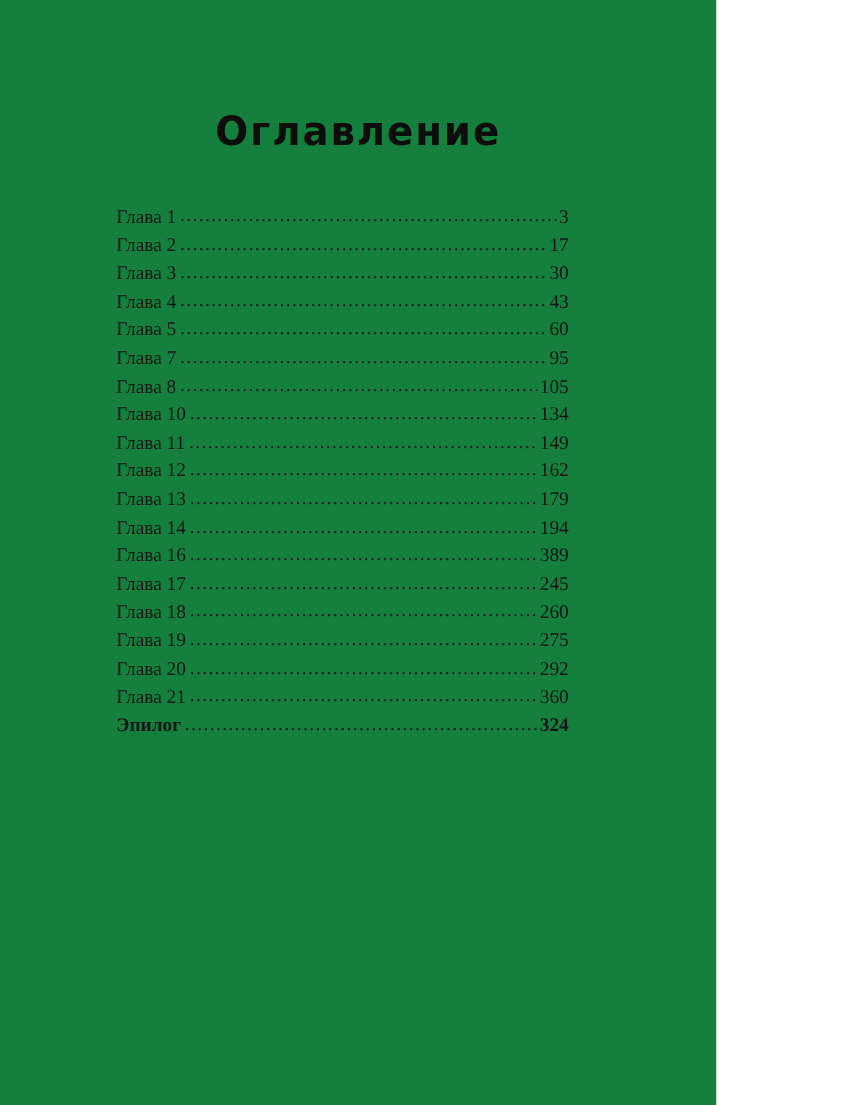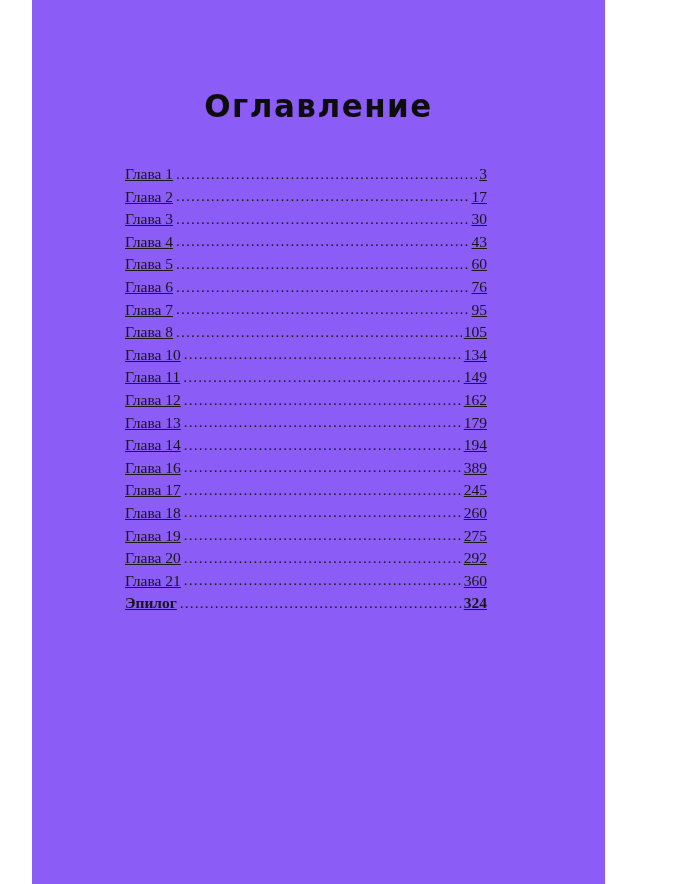--- a/index.html
+++ b/index.html
@@ -12,23 +12,22 @@
     height: 884px;
     font-family: "Liberation Serif", serif;
     color: #1a1a1a;
     position: relative;
     overflow: hidden;
   }
   .page {
     width: 573px;
     height: 884px;
     box-sizing: border-box;
-    background: #8b5cf6;
+    background: #15803d;
     position: relative;
-    margin-left: 32px;
   }
   .toc-title {
     text-align: center;
     font-family: "DejaVu Sans", sans-serif;
     font-weight: bold;
     font-size: 31px;
     letter-spacing: 1.5px;
     color: #0d0d0d;
     margin: 0;
     padding-top: 86px;
@@ -36,21 +35,20 @@
     transform: scaleY(1.04);
   }
   .toc-list {
     margin: 0;
     padding: 0;
     list-style: none;
     position: absolute;
     left: 93px;
     right: 118px;
     top: 163px;
-    text-decoration: underline;
   }
   .toc-entry {
     display: flex;
     align-items: baseline;
     font-size: 15.5px;
     line-height: 22.6px;
     height: 22.6px;
     white-space: nowrap;
     color: #161616;
   }
@@ -107,25 +105,20 @@
       </li>
       <li class="toc-entry">
         <span class="label">Глава 4</span>
         <span class="dots"></span>
         <span class="page-num">43</span>
       </li>
       <li class="toc-entry">
         <span class="label">Глава 5</span>
         <span class="dots"></span>
         <span class="page-num">60</span>
-      </li>
-      <li class="toc-entry">
-        <span class="label">Глава 6</span>
-        <span class="dots"></span>
-        <span class="page-num">76</span>
       </li>
       <li class="toc-entry">
         <span class="label">Глава 7</span>
         <span class="dots"></span>
         <span class="page-num">95</span>
       </li>
       <li class="toc-entry">
         <span class="label">Глава 8</span>
         <span class="dots"></span>
         <span class="page-num">105</span>

